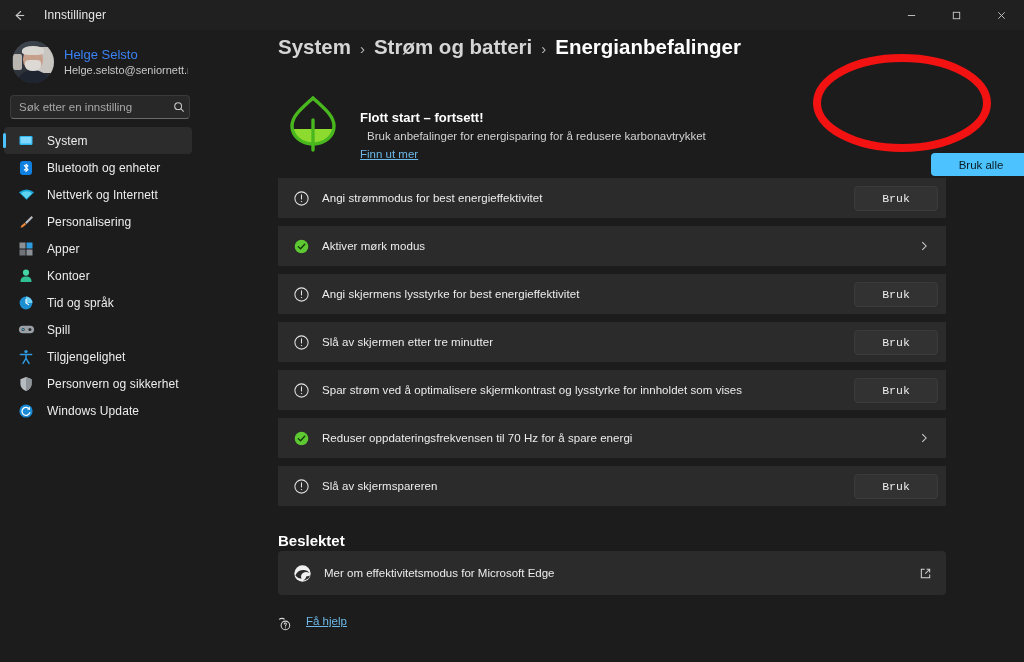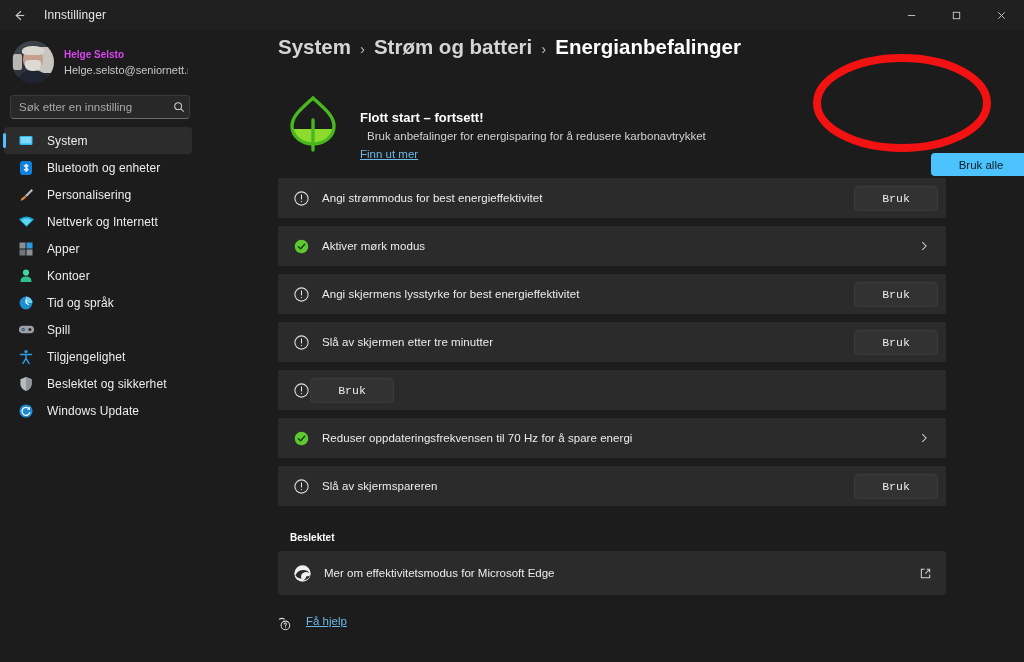--- a/index.html
+++ b/index.html
@@ -38,21 +38,21 @@
     position: relative; background: #3a4049;
   }
   .av-bg { position: absolute; inset: 0; background: linear-gradient(150deg,#444a53 0%,#2e333b 55%,#20242a 100%); }
   .av-wall { position: absolute; left: 54%; top: 14%; width: 46%; height: 62%; background: #c9c6c2; border-radius: 2px; }
   .av-wall2 { position: absolute; left: 2%; top: 30%; width: 22%; height: 40%; background: #b9b6b2; border-radius: 2px; }
   .av-body { position: absolute; left: 12%; bottom: -16%; width: 76%; height: 46%; background: #1e2530; border-radius: 50% 50% 0 0 / 70% 70% 0 0; }
   .av-head { position: absolute; left: 27%; top: 14%; width: 46%; height: 56%; background: #c6a08a; border-radius: 50% 50% 44% 44%; }
   .av-hair { position: absolute; left: 24%; top: 11%; width: 52%; height: 22%; background: #d9d6d2; border-radius: 50% 50% 30% 30%; }
   .av-beard { position: absolute; left: 31%; top: 46%; width: 38%; height: 26%; background: #ddd9d5; border-radius: 30% 30% 50% 50%; }
   .acct-text { margin-left: 10px; overflow: hidden; }
-  .acct-name { font-size: 10px; color: #d946ef; font-weight: bold; line-height: 15px; }
+  .acct-name { font-size: 13px; color: #3b82f6; font-weight: normal; line-height: 15px; }
   .acct-mail { font-size: 11px; color: #c7c7c7; line-height: 15px; margin-top: 1px; }
 
   .searchwrap { padding: 9px 10px 0 10px; }
   .searchbox {
     height: 24px; background: #282828; border: 1px solid #3a3a3a; border-bottom-color: #6a6a6a;
     border-radius: 4px; display: flex; align-items: center; padding: 0 8px;
   }
   .search-input {
     flex: 1; background: transparent; border: 0; outline: none;
     color: #c9c9c9; font-size: 11.5px; font-family: "Liberation Sans", sans-serif;
@@ -100,21 +100,21 @@
     display: flex; align-items: center; padding: 0 8px 0 14px; position: relative;
   }
   .row-ico { width: 18px; height: 18px; flex: 0 0 18px; display: flex; align-items: center; justify-content: center; }
   .row-label { font-size: 11.5px; color: #ececec; margin-left: 12px; flex: 1; letter-spacing: .05px; }
   .row-btn {
     width: 84px; height: 25px; background: #323232; border: 1px solid #3b3b3b; border-radius: 4px;
     color: #ececec; font-size: 11.5px; font-family: Liberation Mono, monospace; cursor: pointer;
   }
   .chev { color: #d0d0d0; margin-right: 8px; display: flex; }
 
-  .section-title { position: absolute; left: 78px; top: 502px; font-size: 10px; color: #ffffff; font-weight: bold; margin-left: 12px; }
+  .section-title { position: absolute; left: 78px; top: 502px; font-size: 15px; color: #ffffff; font-weight: bold; }
   .related-row {
     position: absolute; left: 78px; top: 521px; width: 668px; height: 44px;
     background: #2b2b2b; border-radius: 4px; display: flex; align-items: center; padding: 0 14px;
   }
   .edge-ico { width: 20px; height: 20px; flex: 0 0 20px; display: flex; align-items: center; justify-content: center; }
   .related-label { font-size: 11.5px; color: #ececec; margin-left: 12px; flex: 1; }
   .ext-ico { color: #d5d5d5; display: flex; }
 
   .help { position: absolute; left: 76px; top: 585px; display: flex; align-items: flex-start; }
   .help-ico { width: 18px; height: 18px; display: flex; align-items: center; justify-content: center; color: #d8d8d8; }
@@ -202,36 +202,36 @@
           <svg width="16" height="16" viewBox="0 0 16 16">
               <rect x="2" y="1" width="12" height="14" rx="3" fill="#0f7fe0"></rect>
               <path d="M6 5.2 L10 9.6 L8 11.4 V4.2 L10 6 L6 10.4" fill="none" stroke="#fff" stroke-width="1.1" stroke-linejoin="round"></path>
             </svg>
         </span>
         <span class="nav-label">Bluetooth og enheter</span>
       </div>
 
       <div class="navitem">
         <span class="nav-ico">
-          <svg width="16" height="16" viewBox="0 0 16 16">
-              <path d="M13.5 2 L7 8.4 L8.6 10 L15 3.6 Z" fill="#b9bdc2"></path>
-              <path d="M6.6 8.8 L8.2 10.4 L4.6 13.2 L2.6 13.8 L3.2 11.8 Z" fill="#e8863a"></path>
-            </svg>
-        </span>
-        <span class="nav-label">Personalisering</span>
-      </div>
-
-      <div class="navitem">
-        <span class="nav-ico">
           <svg width="17" height="17" viewBox="0 0 18 18">
               <path d="M1 6.5 Q9 1 17 6.5 L9 14.5 Z" fill="#15a6d8"></path>
               <path d="M3.2 7.6 Q9 3.6 14.8 7.6 L9 13.4 Z" fill="#5fd4f0"></path>
             </svg>
         </span>
         <span class="nav-label">Nettverk og Internett</span>
+      </div>
+
+      <div class="navitem">
+        <span class="nav-ico">
+          <svg width="16" height="16" viewBox="0 0 16 16">
+              <path d="M13.5 2 L7 8.4 L8.6 10 L15 3.6 Z" fill="#b9bdc2"></path>
+              <path d="M6.6 8.8 L8.2 10.4 L4.6 13.2 L2.6 13.8 L3.2 11.8 Z" fill="#e8863a"></path>
+            </svg>
+        </span>
+        <span class="nav-label">Personalisering</span>
       </div>
 
       <div class="navitem">
         <span class="nav-ico">
           <svg width="16" height="16" viewBox="0 0 16 16">
               <rect x="1.5" y="1.5" width="6" height="6" fill="#8b9096"></rect>
               <rect x="1.5" y="8.5" width="6" height="6" fill="#6f747a"></rect>
               <rect x="8.5" y="8.5" width="6" height="6" fill="#8b9096"></rect>
               <rect x="8.5" y="1.5" width="6" height="6" fill="#2e9ae0"></rect>
             </svg>
@@ -283,21 +283,21 @@
         <span class="nav-label">Tilgjengelighet</span>
       </div>
 
       <div class="navitem">
         <span class="nav-ico">
           <svg width="16" height="16" viewBox="0 0 16 16">
               <path d="M8 1 L13.6 3.2 V8 Q13.6 12.6 8 15 Q2.4 12.6 2.4 8 V3.2 Z" fill="#b7bcc1"></path>
               <path d="M8 1 L13.6 3.2 V8 Q13.6 12.6 8 15 Z" fill="#8f959b"></path>
             </svg>
         </span>
-        <span class="nav-label">Beslektet og sikkerhet</span>
+        <span class="nav-label">Personvern og sikkerhet</span>
       </div>
 
       <div class="navitem">
         <span class="nav-ico">
           <svg width="16" height="16" viewBox="0 0 16 16">
               <circle cx="8" cy="8" r="6.6" fill="#1a8ad4"></circle>
               <path d="M11.4 6.2 A4 4 0 1 0 11.8 9.6" fill="none" stroke="#fff" stroke-width="1.3" stroke-linecap="round"></path>
               <path d="M11.8 3.4 L11.8 6.5 L8.8 6.5 Z" fill="#fff"></path>
             </svg>
         </span>
@@ -394,20 +394,21 @@
       </div>
 
       <div class="row">
         <span class="row-ico">
           <svg width="17" height="17" viewBox="0 0 18 18" fill="none" stroke="#e4e4e4" stroke-width="1.1">
               <circle cx="9" cy="9" r="7"></circle>
               <path d="M9 5 V9.6" stroke-linecap="round"></path>
               <circle cx="9" cy="12.3" r=".75" fill="#e4e4e4" stroke="none"></circle>
             </svg>
         </span>
+        <span class="row-label">Spar strøm ved å optimalisere skjermkontrast og lysstyrke for innholdet som vises</span>
         <button class="row-btn">Bruk</button>
       </div>
 
       <div class="row">
         <span class="row-ico">
           <svg width="17" height="17" viewBox="0 0 18 18">
               <circle cx="9" cy="9" r="7.2" fill="#5ec832"></circle>
               <path d="M5.6 9.2 L8 11.4 L12.4 6.6" fill="none" stroke="#133707" stroke-width="1.4" stroke-linecap="round" stroke-linejoin="round"></path>
             </svg>
         </span>

